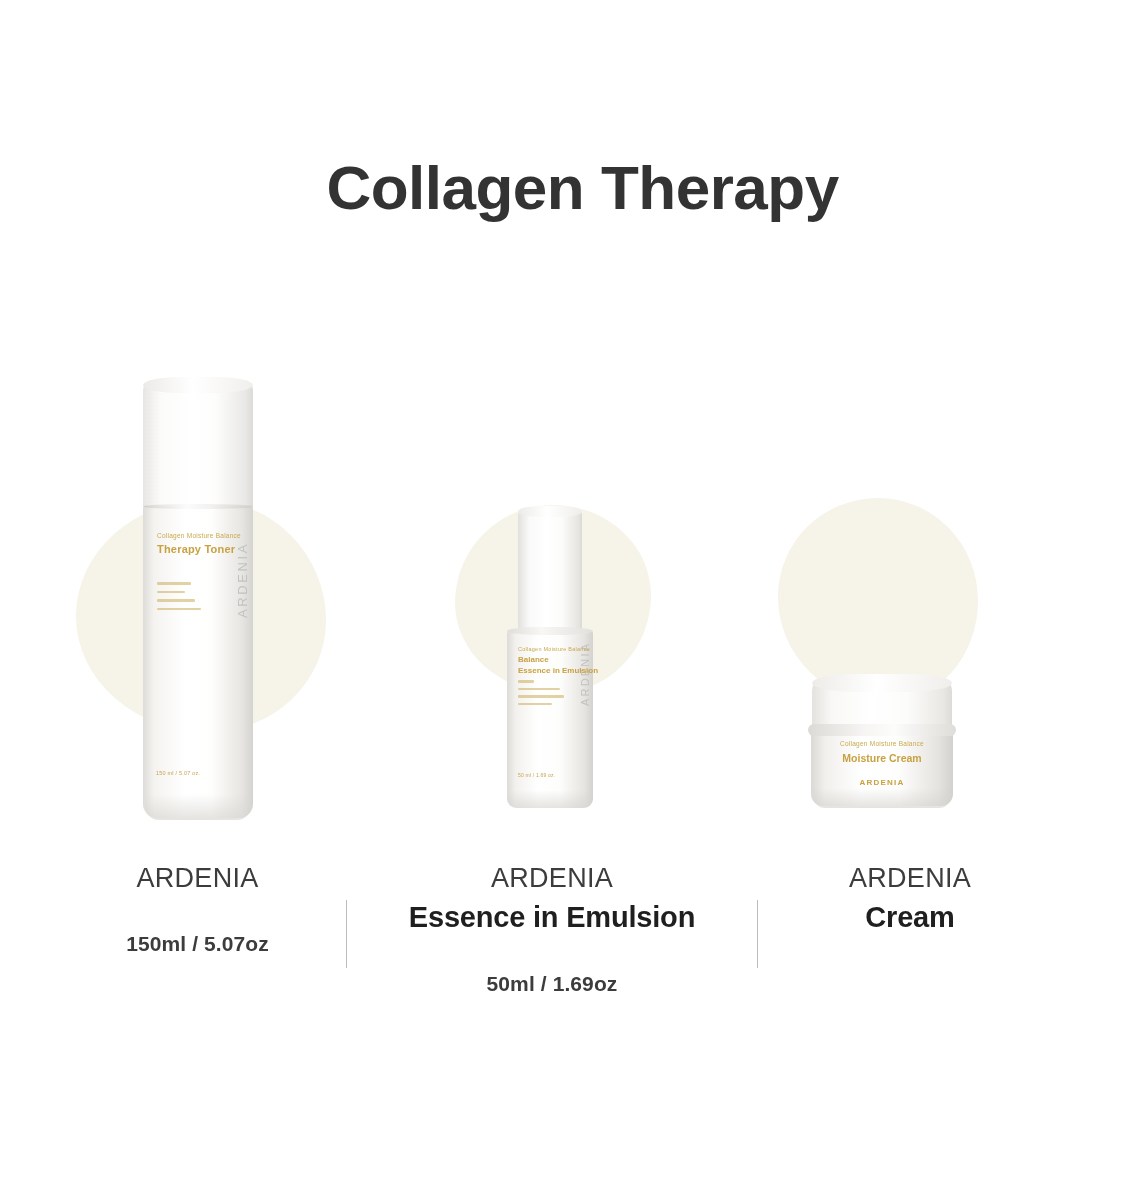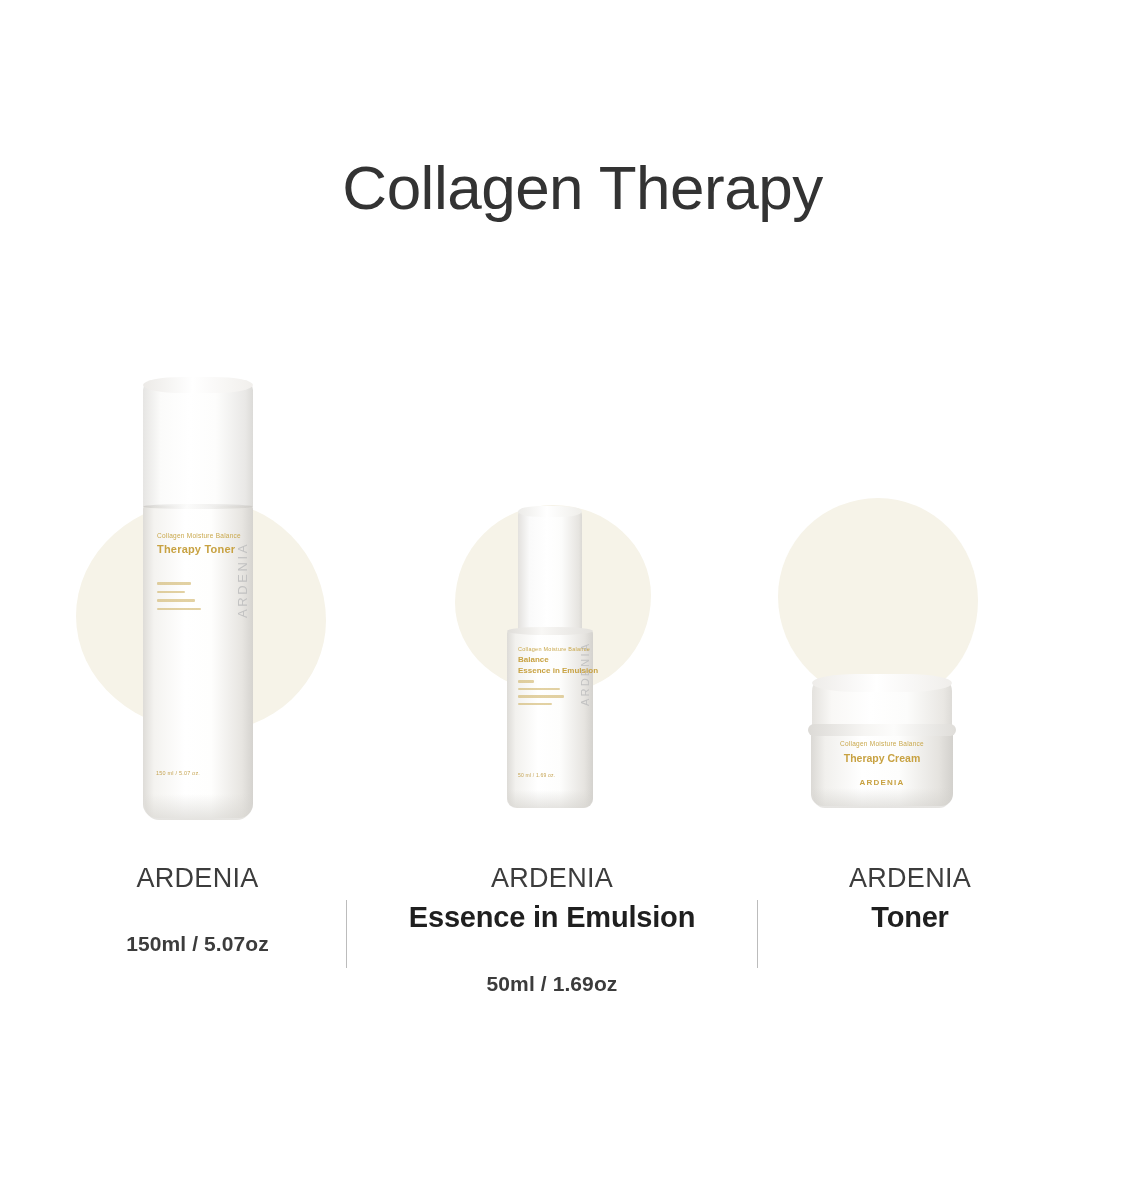--- a/index.html
+++ b/index.html
@@ -11,21 +11,21 @@
   }
   .page { position:relative; width:1122px; height:1180px; background:#fff; }
 
   
   .headline { position:absolute; top:148px; left:0; width:1122px; text-align:center; }
   .headline .line1 {
     font-size:62px; font-weight:400; color:#3a3a3a;
     letter-spacing:-0.5px; line-height:1.12;
   }
   .headline .line2 {
-    font-size:62px; font-weight:400; color:#333333;
+    font-size:62px; font-weight:700; color:#333333;
     letter-spacing:-0.5px; line-height:1.28;margin-left:43px;
   }
 
   
   .products { position:absolute; top:360px; left:0; width:1122px; height:470px; }
   .product { position:absolute; top:0; height:470px; }
   .prod-toner    { left:45px;  width:330px; }
   .prod-emulsion { left:400px; width:330px; }
   .prod-cream    { left:740px; width:330px; }
 
@@ -258,21 +258,21 @@
     <div class="product prod-cream">
       <div class="blob blob-cream"></div>
       <div class="cream-wrap">
         <div class="cream-lid"></div>
         <div class="cream-lid-top"></div>
         <div class="cream-body"></div>
         <div class="cream-rim"></div>
         <div class="cream-bottom-shade"></div>
         <div class="cream-label">
           <div class="gold-small c1">Collagen Moisture Balance</div>
-          <div class="gold-title c2">Therapy Cream</div>
+          <div class="gold-title c2">Moisture Cream</div>
           <div class="c3">ARDENIA</div>
         </div>
       </div>
     </div>
 
   </div>
 
   <div class="captions">
 
     <div class="caption cap-toner">
@@ -285,18 +285,18 @@
     <div class="caption cap-emulsion">
       <div class="brand">ARDENIA</div>
       <div class="name">Essence in Emulsion</div>
       <div class="vol">50ml / 1.69oz</div>
     </div>
 
     <div class="divider div-2"></div>
 
     <div class="caption cap-cream">
       <div class="brand">ARDENIA</div>
-      <div class="name">Toner</div>
+      <div class="name">Cream</div>
     </div>
 
   </div>
 
 </div>
 
 </body></html>

